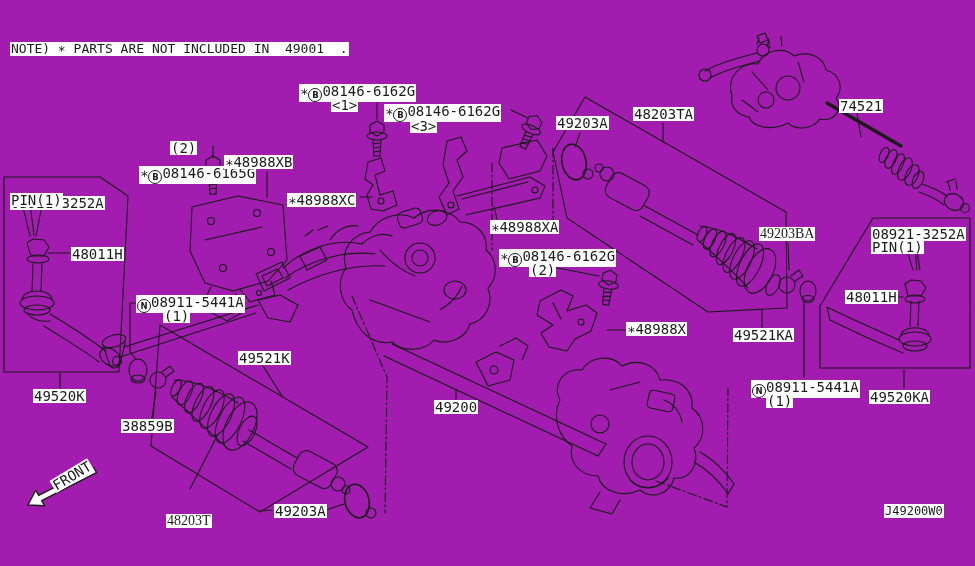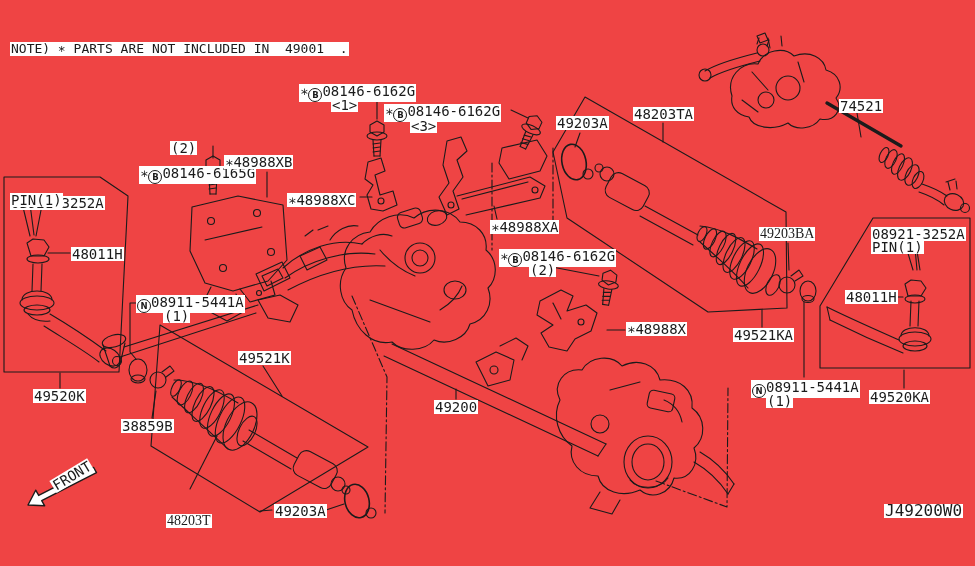--- a/index.html
+++ b/index.html
@@ -1,17 +1,17 @@
 <!DOCTYPE html>
 <html><head>
 <meta charset="utf-8">
 <style>
   html,body{margin:0;padding:0;background:#ffffff;}
   .stage{
-    position:relative;width:975px;height:566px;background:#ef4444;overflow:hidden;
+    position:relative;width:975px;height:566px;background:#a21caf;overflow:hidden;
     font-family:"DejaVu Sans Mono","Liberation Mono",monospace;color:#1b1b1b;
   }
   .stage svg{position:absolute;left:0;top:0;}
   .label{
     position:absolute;font-size:14px;line-height:14px;white-space:pre;
     background:#ffffff;padding:0 1px;letter-spacing:0;
   }
   .circ{
     display:inline-flex;align-items:center;justify-content:center;
     width:12px;height:12px;border:1.3px solid #1b1b1b;border-radius:50%;
@@ -347,16 +347,16 @@
       <div class="label" style="left: 839px; top: 99px;">74521</div>
       <div class="label" style="left: 759px; top: 227px; font-family: Liberation Serif, serif;">49203BA</div>
       <div class="label" style="left: 733px; top: 328px;">49521KA</div>
       <div class="label" style="left: 751px; top: 380px;"><span class="circ">N</span>08911-5441A</div>
       <div class="label" style="left: 766px; top: 394px;">(1)</div>
       <div class="label" style="left: 871px; top: 227px;">08921-3252A</div>
       <div class="label" style="left: 871px; top: 240px;">PIN(1)</div>
       <div class="label" style="left: 845px; top: 290px;">48011H</div>
       <div class="label" style="left: 869px; top: 390px;">49520KA</div>
       <div class="label" style="left: 53px; top: 480px; transform: rotate(-31deg); transform-origin: 0px 50%;">FRONT</div>
-      <div class="label" style="left: 884px; top: 504px; font-size: 16px;">J49200W0</div>
+      <div class="label" style="left: 884px; top: 504px; font-size: 12px;">J49200W0</div>
     </div>
 
 </div>
 
 </body></html>

